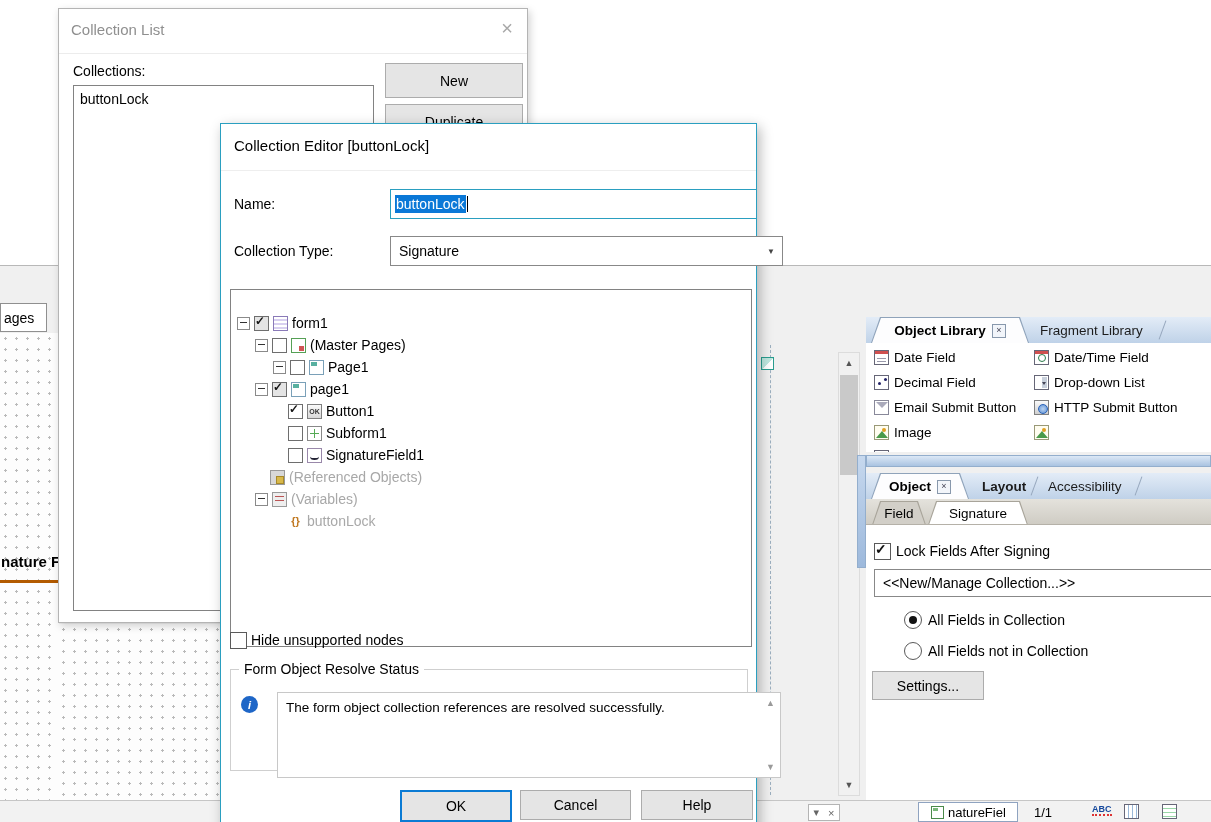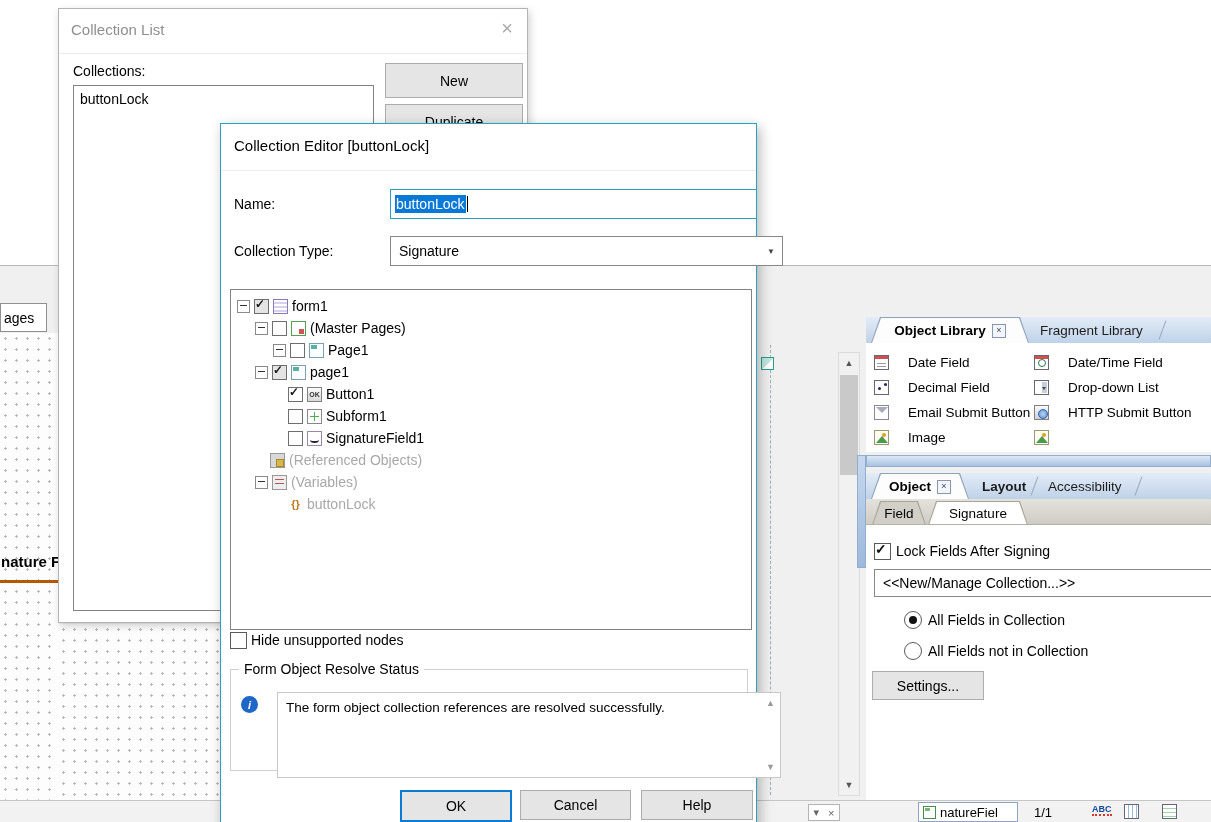--- a/index.html
+++ b/index.html
@@ -24,57 +24,57 @@
   
   #rpanel{left:866px;top:317px;width:345px;height:505px;}
   .phead{position:absolute;left:0;width:345px;height:26px;background:linear-gradient(180deg,#e3ecf7,#bfd2e8);border-bottom:1px solid #9fb2c8;overflow:hidden;}
   .trapO{position:absolute;top:0;height:26px;clip-path:polygon(9px 0,calc(100% - 9px) 0,100% 100%,0 100%);background:#8fa3ba;}
   .trapI{position:absolute;left:1px;right:1px;top:1px;bottom:0;clip-path:polygon(9px 0,calc(100% - 9px) 0,100% 100%,0 100%);background:#fdfdfe;display:flex;align-items:center;justify-content:center;gap:6px;}
   .ptablabel{font-size:13.5px;font-weight:bold;white-space:nowrap;}
   .inactab{position:absolute;top:0;height:26px;display:flex;align-items:center;font-size:13.5px;color:#1c1c1c;white-space:nowrap;}
   .closebox{width:12px;height:12px;border:1px solid #8898ac;background:#f2f5fa;font-size:9px;line-height:10px;text-align:center;color:#445;}
   .tabdiv{position:absolute;top:3px;width:1px;height:20px;background:#96a7bd;transform:rotate(20deg);}
   #libitems{left:0;top:26px;width:345px;height:109px;background:#fff;overflow:hidden;display:grid;grid-template-columns:160px 177px;grid-auto-rows:25px;padding:2px 0 0 8px;}
-  .libitem{display:flex;align-items:flex-end;gap:19px;font-size:13.5px;white-space:nowrap;overflow:hidden;}
+  .libitem{display:flex;align-items:center;gap:5px;font-size:13.5px;white-space:nowrap;overflow:hidden;}
   #gradbar{left:0;top:138px;width:345px;height:12px;background:linear-gradient(180deg,#dce8f6,#a9c3e1);border:1px solid #93aecd;}
   #splitstrip{left:857px;top:455px;width:9px;height:113px;background:linear-gradient(180deg,#c6d8ee,#9db9dc);border:1px solid #93aecd;}
   #subtabrow{left:0;top:182px;width:345px;height:26px;background:linear-gradient(180deg,#e4e2dc,#cfccc4);border-bottom:1px solid #b5b1a8;overflow:hidden;}
   .subtrapO{position:absolute;top:2px;height:24px;clip-path:polygon(8px 0,calc(100% - 8px) 0,100% 100%,0 100%);background:#a8a49a;}
   .subtrapI{position:absolute;left:1px;right:1px;top:1px;bottom:0;clip-path:polygon(8px 0,calc(100% - 8px) 0,100% 100%,0 100%);display:flex;align-items:center;justify-content:center;font-size:13.5px;}
   #objcontent{left:0;top:208px;width:345px;height:297px;background:#fff;}
   .cbx{position:relative;width:15px;height:15px;border:1px solid #5a5a5a;background:#fff;}
   .cbx.on::after{content:"✓";position:absolute;left:0;top:-3px;font-size:14px;font-weight:bold;color:#111;}
   .combo{position:absolute;border:1px solid #888;background:#fff;display:flex;align-items:center;padding:0 22px 0 8px;font-size:14px;white-space:nowrap;overflow:hidden;}
   .combo::after{content:"▼";position:absolute;right:7px;top:50%;transform:translateY(-50%);font-size:8px;color:#444;}
   .radio{position:relative;width:16px;height:16px;border:1px solid #5a5a5a;border-radius:50%;background:#fff;}
   .radio.sel::after{content:"";position:absolute;inset:4px;border-radius:50%;background:#111;}
   .btn{display:flex;align-items:center;justify-content:center;background:#e5e5e5;border:1px solid #acacac;font-size:14px;cursor:default;}
   
   #bbar{left:0;top:800px;width:1211px;height:22px;background:#f2f2f2;border-top:1px solid #c6c6c6;}
   #ctrlbox{left:808px;top:3px;width:32px;height:17px;border:1px solid #b4b4b4;background:#fff;display:flex;align-items:center;justify-content:space-around;color:#666;font-size:11px;}
-  #doctab{left:918px;top:1px;width:100px;height:20px;border:1px solid #8fa3c0;background:#fff;display:flex;align-items:center;gap:4px;padding:0 4px;font-size:13px;overflow:hidden;}
+  #doctab{left:918px;top:1px;width:100px;height:20px;border:1px solid #8fa3c0;background:#fff;display:flex;align-items:center;gap:4px;padding:0 12px;font-size:13px;overflow:hidden;}
   #pageind{left:1034px;top:4px;font-size:13px;}
   #spellck{left:1092px;top:3px;font-size:9px;font-weight:bold;color:#15489c;border-bottom:2px dotted #d33;}
   
   #dlg-list{left:58px;top:8px;width:470px;height:615px;background:#fff;border:1px solid #b4b4b4;box-shadow:2px 3px 8px rgba(0,0,0,.18);z-index:10;}
   #dlg-list .titlebar{position:absolute;left:0;top:0;width:100%;height:44px;border-bottom:1px solid #ececec;}
   #dlg-list .title{position:absolute;left:12px;top:12px;font-size:15px;color:#8f8f8f;}
   #dlg-list .close{position:absolute;right:14px;top:8px;font-size:20px;color:#a8a8a8;}
   #listbox{position:absolute;left:14px;top:76px;width:299px;height:524px;border:1px solid #828282;background:#fff;}
   .listitem{padding:5px 6px;font-size:14px;}
   .btn33{position:absolute;width:136px;height:33px;}
   #dlg-edit{left:220px;top:123px;width:537px;height:710px;background:#fff;border:1px solid #2a9fc0;box-shadow:3px 4px 12px rgba(0,0,0,.28);z-index:20;}
   #dlg-edit .title{position:absolute;left:13px;top:13px;font-size:15px;}
   #dlg-edit .titleline{position:absolute;left:0;top:46px;width:100%;height:1px;background:#eee;}
   .fieldlabel{position:absolute;left:13px;font-size:14px;}
   #name-input{position:absolute;left:169px;top:65px;width:361px;height:28px;border:1px solid #2a9fc0;background:#fff;display:flex;align-items:center;padding-left:4px;}
   #name-input .sel{background:#0a78d7;color:#fff;font-size:14px;padding:1px 1px;}
   #caret{width:1px;height:16px;background:#000;margin-left:1px;}
   #type-combo{left:169px;top:112px;width:361px;height:28px;}
-  #tree{position:absolute;left:9px;top:165px;width:520px;height:334px;border:1px solid #828282;background:#fff;overflow:hidden;padding-top:5px;}
+  #tree{position:absolute;left:9px;top:165px;width:520px;height:334px;border:1px solid #828282;background:#fff;overflow:hidden;padding-top:22px;}
   .trow{display:flex;align-items:center;height:22px;gap:4px;}
   .lvl0{padding-left:6px;} .lvl1{padding-left:24px;} .lvl2{padding-left:42px;} .lvl3{padding-left:60px;}
   .exp{position:relative;width:11px;height:11px;border:1px solid #8a8a8a;background:#fff;flex:none;}
   .exp::after{content:"";position:absolute;left:2px;right:2px;top:4px;height:1px;background:#333;}
   .sp{width:11px;flex:none;}
   .tcb{position:relative;width:13px;height:13px;border:1px solid #6e6e6e;background:#fff;flex:none;}
   .tcb.mix{background:#e4e4e4;}
   .tcb.on::after,.tcb.mix::after{content:"✓";position:absolute;left:0;top:-3px;font-size:12px;font-weight:bold;color:#161616;}
   .tlab{font-size:14px;white-space:nowrap;}
   .dim{color:#a8a8a8;}

